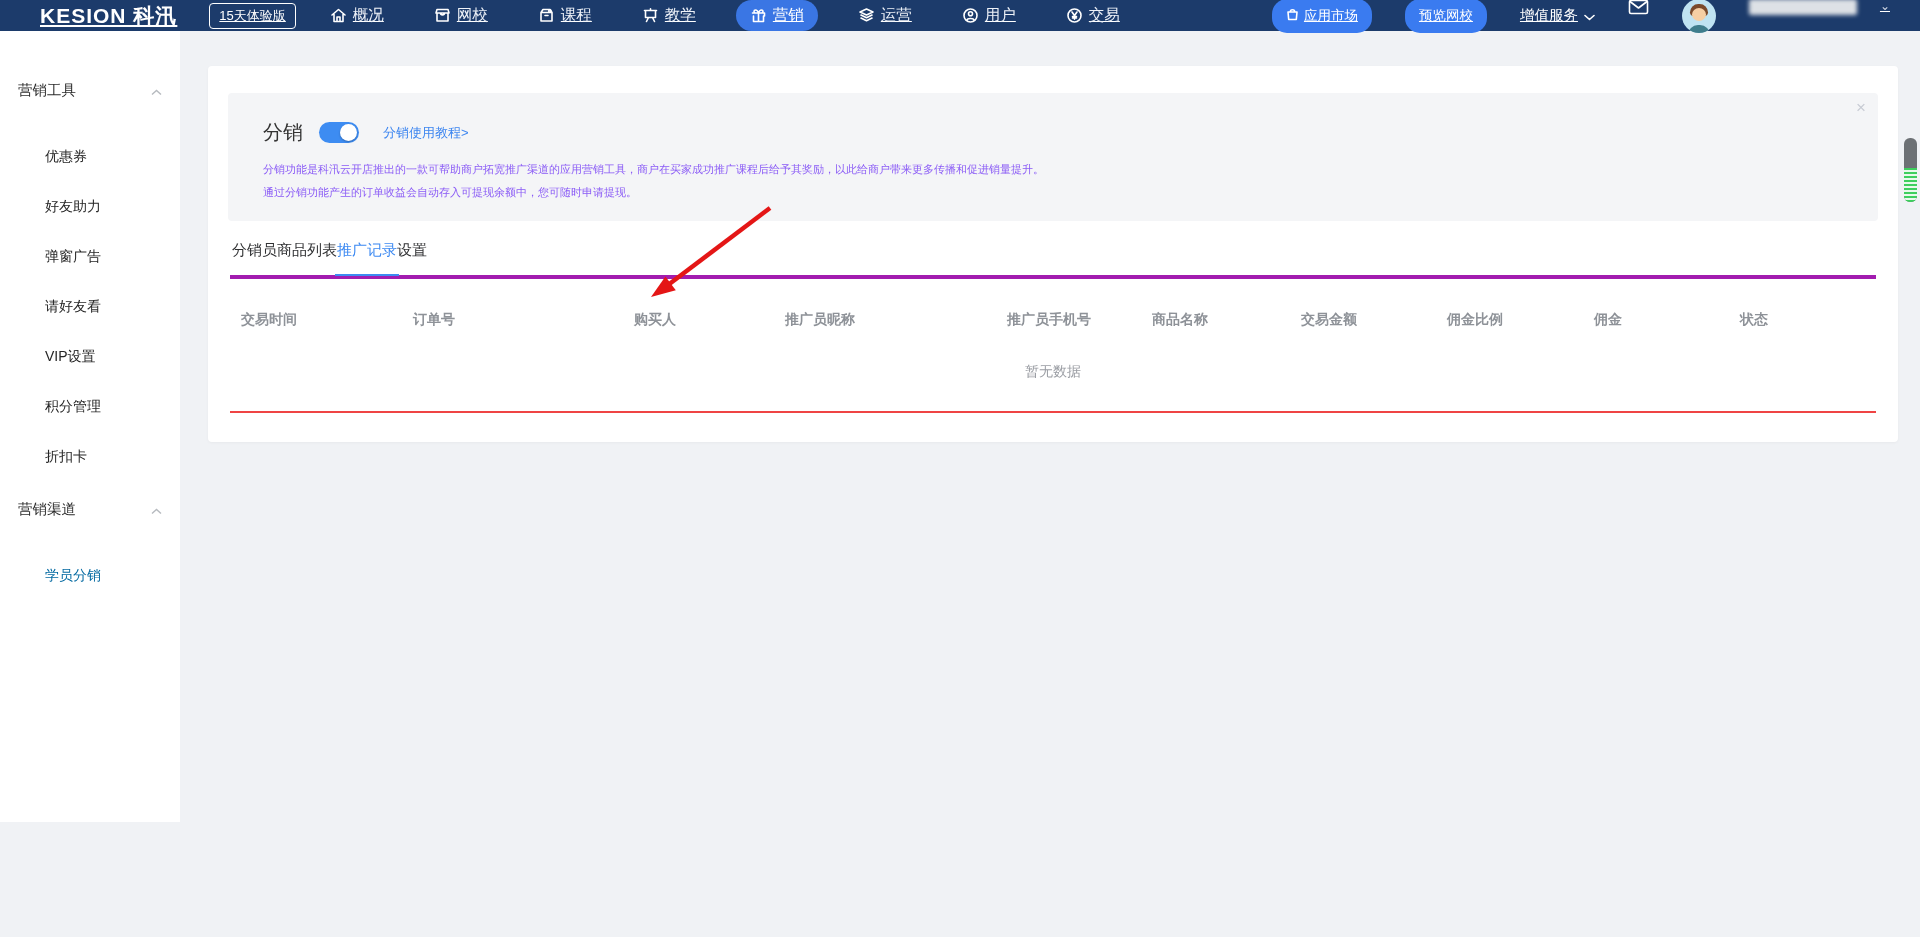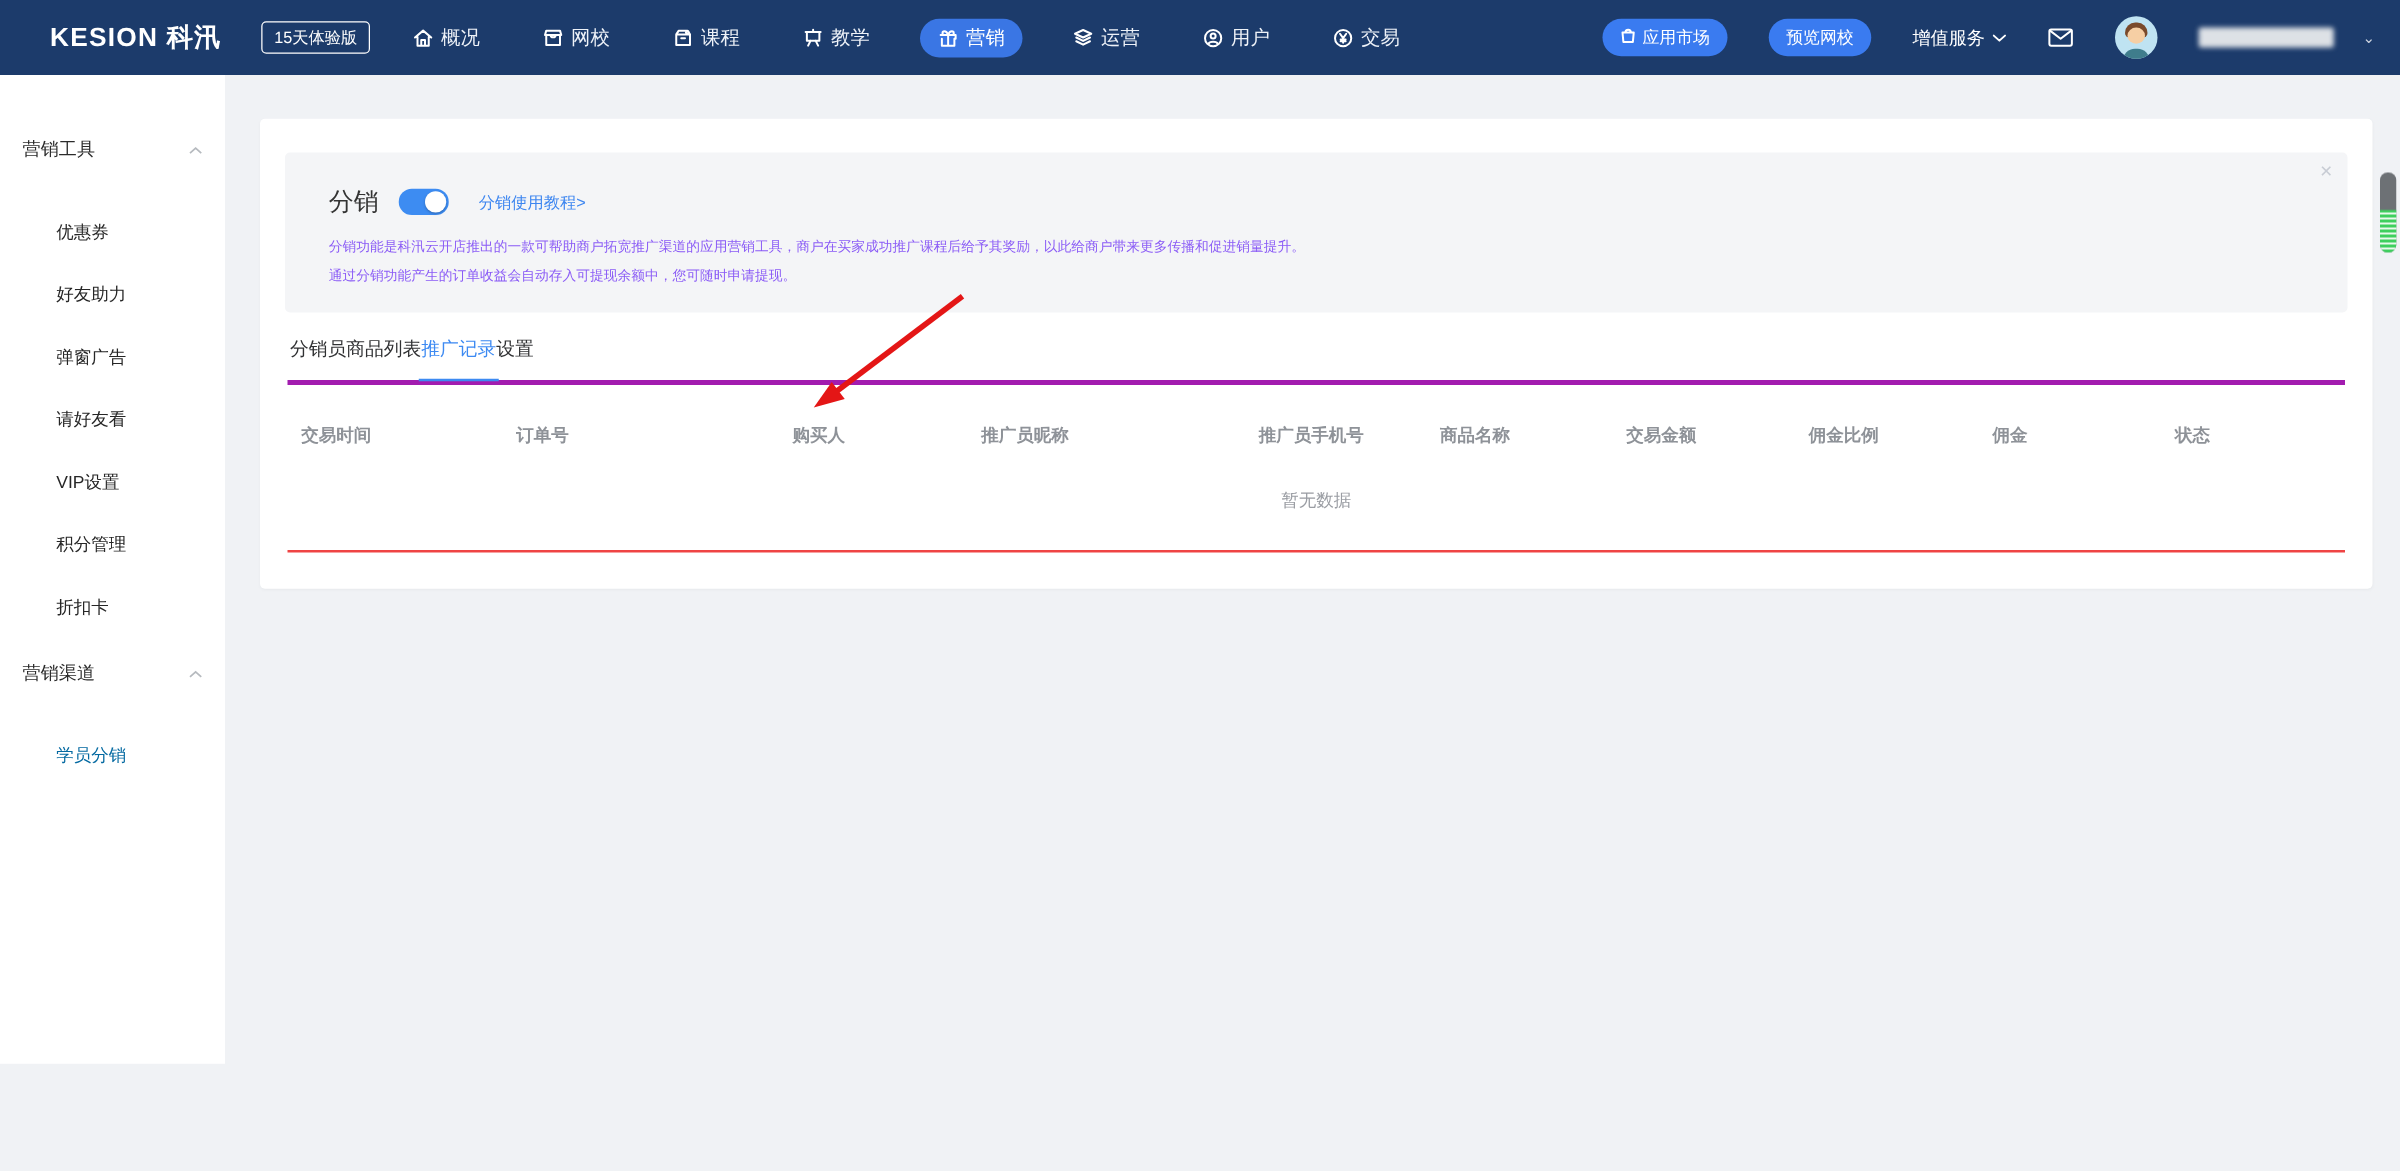--- a/index.html
+++ b/index.html
@@ -1,27 +1,27 @@
 <!DOCTYPE html>
 <html><head>
 <meta charset="utf-8">
 <style>
   * { margin:0; padding:0; box-sizing:border-box; }
   html,body { width:1920px; height:937px; overflow:hidden;
     font-family:"Liberation Sans","DejaVu Sans",sans-serif; background:#f0f2f5; }
 
   
-  .topnav { height:60px; background:#1c3b6b; display:flex; align-items:center; color:#fff; position:relative; z-index:5; }
+  .topnav { height:31px; background:#1c3b6b; display:flex; align-items:center; color:#fff; position:relative; z-index:5;text-decoration:underline; }
   .logo { margin-left:40px; font-size:21px; font-weight:bold; letter-spacing:1px; white-space:nowrap; }
   .trial-badge { margin-left:32px; border:1px solid #fff; border-radius:4px; padding:3px 9px; font-size:13px; white-space:nowrap; }
   .nav-items { display:flex; align-items:center; margin-left:24px; gap:30px; }
   .nav-item { display:flex; align-items:center; gap:6px; font-size:15.5px; color:#eef2f8; cursor:pointer; white-space:nowrap; padding:5px 10px; border-radius:16px; }
   .nav-item.active { background:#3a76e4; color:#fff; padding:5px 14px; }
   .nav-item svg { display:block; }
-  .topnav-right { margin-left:auto; display:flex; align-items:center; margin-right:20px; gap:33px; }
+  .topnav-right { margin-left:auto; display:flex; margin-right:30px; gap:33px; }
   .pill-btn { background:#3a7bf0; color:#fff; border:none; border-radius:15px; padding:6px 14px; font-size:13.5px; display:flex; align-items:center; gap:5px; cursor:pointer; white-space:nowrap; font-family:inherit; }
   .value-svc { display:flex; align-items:center; gap:6px; font-size:14.5px; cursor:pointer; white-space:nowrap; }
   .mail-wrap { cursor:pointer; display:flex; }
   .avatar { width:34px; height:34px; border-radius:50%; background:#bfe3f2; overflow:hidden; position:relative; flex:none; }
   .avatar .hair { position:absolute; top:5px; left:8px; width:18px; height:12px; background:#7a4a2b; border-radius:9px 9px 4px 4px; }
   .avatar .face { position:absolute; top:9px; left:10px; width:14px; height:13px; background:#f6cfa4; border-radius:50%; }
   .avatar .body { position:absolute; bottom:-4px; left:6px; width:22px; height:12px; background:#3f7d8c; border-radius:10px 10px 0 0; }
   .blur-name { width:108px; height:16px; background:#dde1e6; border-radius:2px; filter:blur(2px); }
   .name-tick { color:#cfd6e2; font-size:12px; margin-left:-10px; }
 

